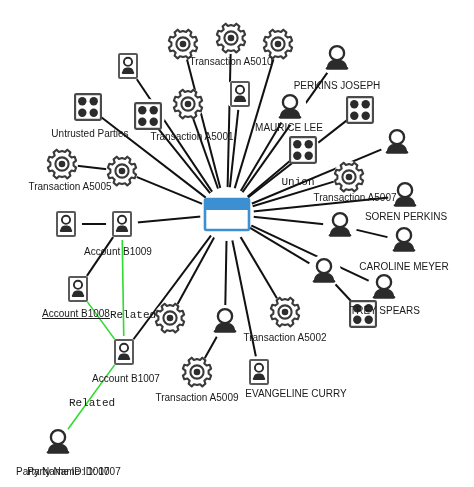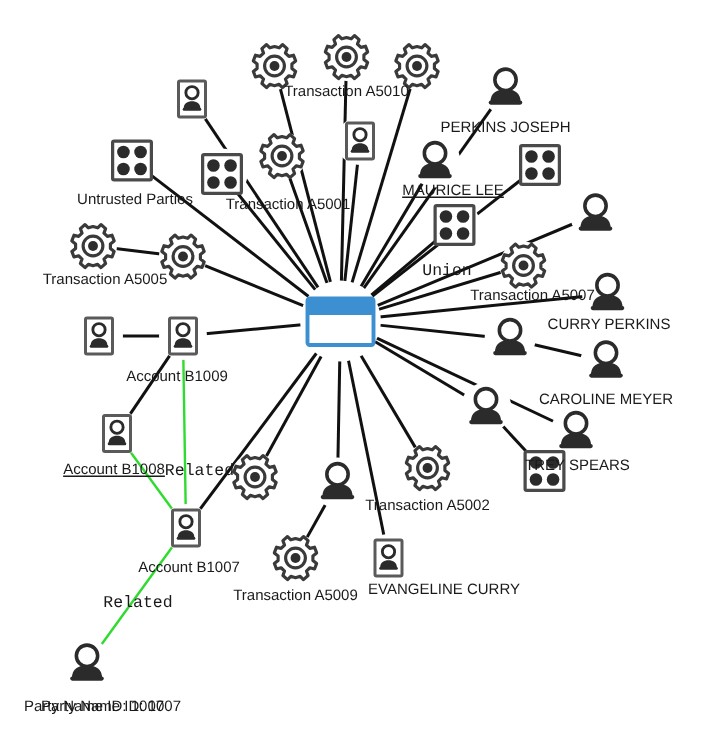--- a/index.html
+++ b/index.html
@@ -233,23 +233,23 @@
       </g>
       <g transform="translate(227,214) scale(1)">
         <use href="#glyph-folder"></use>
       </g>
     </g>
 </svg>
 
 <div id="labels">
     <div class="nlabel" style="left: 231px; top: 56px; text-align: right;">Transaction A5010</div>
     <div class="nlabel" style="left: 337px; top: 80px;">PERKINS JOSEPH</div>
-    <div class="nlabel" style="left: 302px; top: 122px; text-decoration: underline;">MAURICE LEE</div>
+    <div class="nlabel" style="left: 289px; top: 122px;">MAURICE LEE</div>
     <div class="nlabel" style="left: 355px; top: 192px;">Transaction A5007</div>
-    <div class="nlabel" style="left: 406px; top: 211px;">CURRY PERKINS</div>
+    <div class="nlabel" style="left: 406px; top: 211px;">SOREN PERKINS</div>
     <div class="nlabel" style="left: 404px; top: 261px;">CAROLINE MEYER</div>
     <div class="nlabel" style="left: 385px; top: 305px;">TREY SPEARS</div>
     <div class="nlabel" style="left: 285px; top: 332px;">Transaction A5002</div>
     <div class="nlabel" style="left: 197px; top: 392px;">Transaction A5009</div>
     <div class="nlabel" style="left: 268px; top: 388px; margin-left: 28px;">EVANGELINE CURRY</div>
     <div class="nlabel" style="left: 90px; top: 128px;">Untrusted Parties</div>
     <div class="nlabel" style="left: 192px; top: 131px;">Transaction A5001</div>
     <div class="nlabel" style="left: 70px; top: 181px;">Transaction A5005</div>
     <div class="nlabel" style="left: 118px; top: 246px;">Account B1009</div>
     <div class="nlabel" style="left: 76px; top: 308px; text-decoration: underline;">Account B1008</div>

